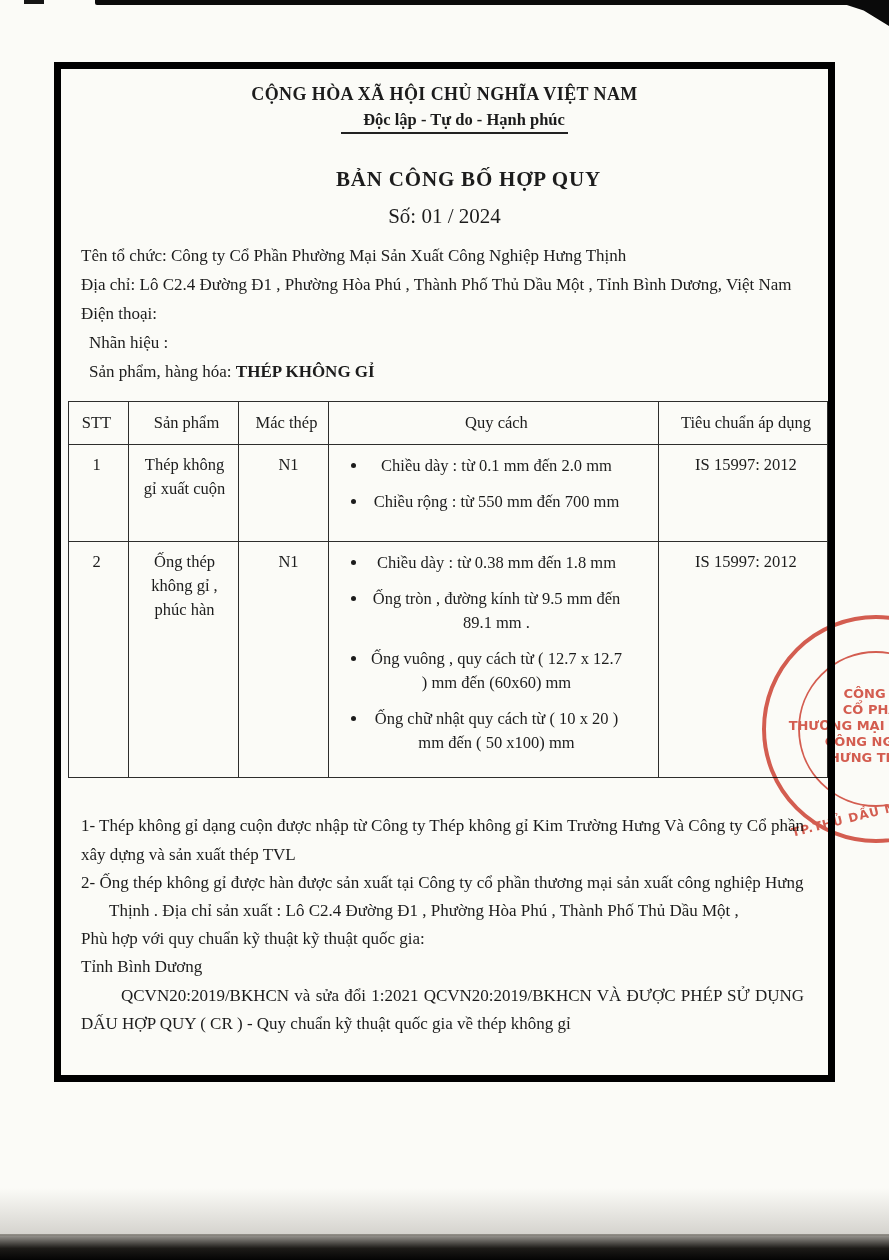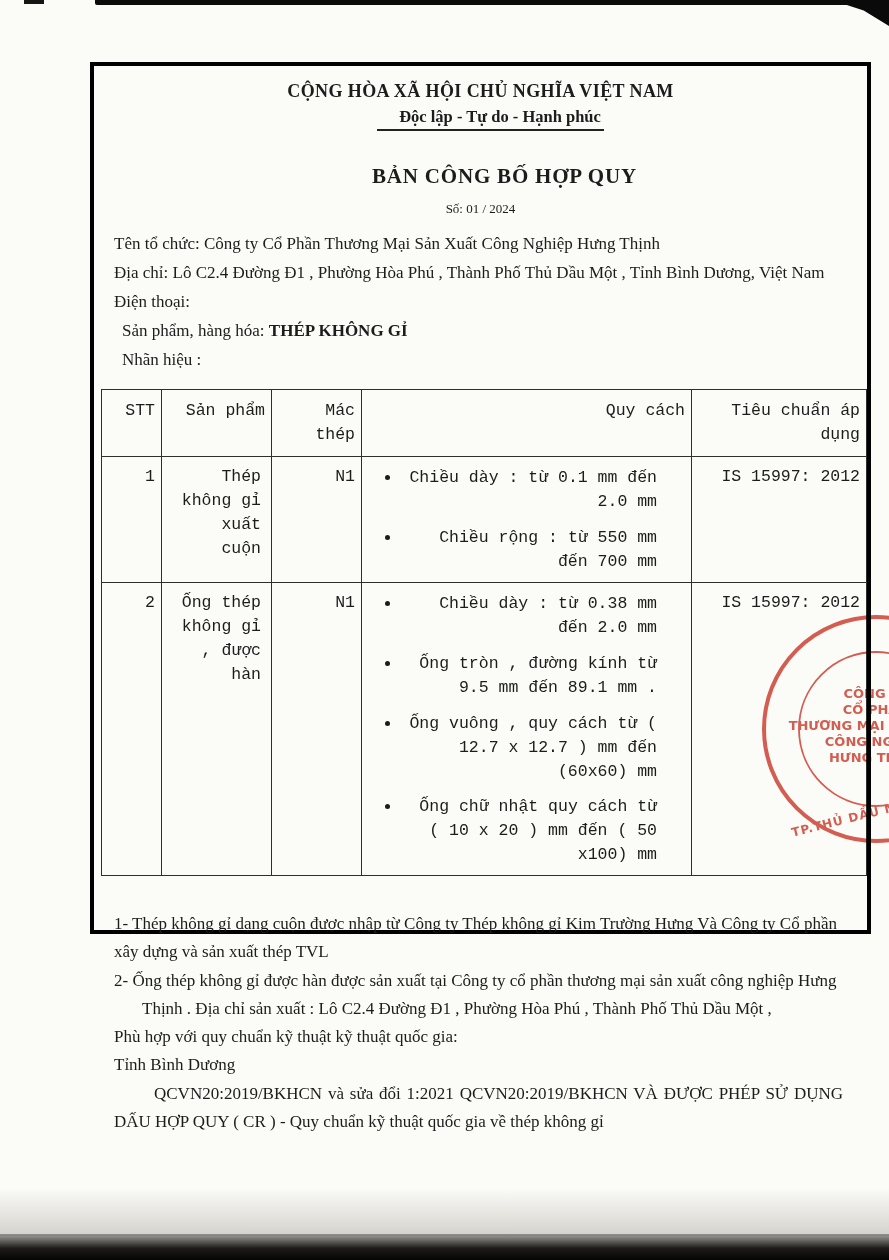--- a/index.html
+++ b/index.html
@@ -15,44 +15,44 @@
   .artifact-top-left { top:0; left:24px; width:20px; height:4px; background:#151515; }
   .artifact-corner { top:0; right:0; width:46px; height:26px; background:#0a0a0a;
     clip-path:polygon(0 0,100% 0,100% 100%,45% 40%,0 14%); }
   .bottom-smear { bottom:24px; left:0; width:100%; height:48px;
     background:linear-gradient(to bottom, rgba(128,122,114,0) 0%, rgba(128,122,114,0.32) 100%); }
   .bottom-band { bottom:0; left:0; width:100%; height:26px;
     background:linear-gradient(to bottom, rgba(95,90,82,0.55) 0%, #1d1b18 55%, #040404 100%); }
 
   
   .frame {
-    position:absolute; left:54px; top:62px; width:781px; height:872px;
-    border:4px solid #000000; box-sizing:border-box; background:transparent;margin-left:36px;
+    position:absolute; left:54px; top:62px; width:781px; height:1020px;
+    border:7px solid #000000; box-sizing:border-box; background:transparent;
   }
 
   .nat-title { margin-top:15px; text-align:center; font-weight:bold; font-size:18px; letter-spacing:0.4px; }
   .motto-wrap { text-align:center; margin-top:5px;padding-left:20px; }
   .motto { display:inline-block; font-weight:bold; font-size:16.5px;
     border-bottom:2px solid #222; padding:0 3px 2px 22px; }
 
   .doc-title { margin:33px 0 0; text-align:center; font-weight:bold; font-size:21px; letter-spacing:0.8px;padding-left:48px; }
-  .doc-number { margin-top:12px; text-align:center; font-size:13px; }
+  .doc-number { margin-top:12px; text-align:center; font-size:21px; }
 
   .info { margin:13px 26px 0 20px; font-size:17px; line-height:1.7; }
   .info p { margin:0; }
   .info .indent { padding-left:8px; }
 
   table.spec {
     margin:15px 0 0 7px; width:calc(100% - 7px);
     border-collapse:collapse; font-size:16.5px; table-layout:fixed;
   }
   table.spec th, table.spec td {
     border:1.6px solid #2e2e2c; vertical-align:top;
-    padding:8px 6px 8px 12px; font-weight:normal; text-align:right; line-height:1.45;
-    box-sizing:border-box; overflow:hidden;font-family:Liberation Mono, monospace;
+    padding:8px 6px 8px 12px; font-weight:normal; text-align:center; line-height:1.45;
+    box-sizing:border-box; overflow:hidden;
   }
   table.spec thead th { padding-top:9px; padding-bottom:9px; }
   .c-stt { text-align:center; padding-left:2px !important; }
   .c-mac { padding-left:16px !important; }
   .cell-product { text-align:justify; padding-right:10px !important; }
   tr.row-1 { height:97px; }
   tr.row-2 { height:236px; }
   ul.specs { margin:1px 28px 0 27px; padding:0; list-style:disc; }
   ul.specs li { margin:0 0 12px 0; padding-left:1px; }
   ul.specs li:last-child { margin-bottom:0; }
@@ -84,25 +84,25 @@
 
     <div class="nat-title">CỘNG HÒA XÃ HỘI CHỦ NGHĨA VIỆT NAM</div>
     <div class="motto-wrap">
       <span class="motto">Độc lập - Tự do - Hạnh phúc</span>
     </div>
 
     <div class="doc-title">BẢN CÔNG BỐ HỢP QUY</div>
     <div class="doc-number">Số: 01 / 2024</div>
 
     <div class="info">
-      <p>Tên tổ chức: Công ty Cổ Phần Thương Mại Sản Xuất Công Nghiệp Hưng Thịnh</p>
+      <p>Tên tổ chức: Công ty Cổ Phần Phường Mại Sản Xuất Công Nghiệp Hưng Thịnh</p>
       <p>Địa chỉ: Lô C2.4 Đường Đ1 , Phường Hòa Phú , Thành Phố Thủ Dầu Một , Tỉnh Bình Dương, Việt Nam</p>
       <p>Điện thoại:</p>
+      <p class="indent">Nhãn hiệu :</p>
       <p class="indent"><span>Sản phẩm, hàng hóa: </span><strong>THÉP KHÔNG GỈ</strong></p>
-      <p class="indent">Nhãn hiệu :</p>
     </div>
 
     <table class="spec">
       <colgroup>
         <col style="width:60px">
           <col style="width:110px">
           <col style="width:90px">
           <col style="width:330px">
           <col>
       </colgroup>
@@ -123,25 +123,25 @@
           <td>
             <ul class="specs">
               <li>Chiều dày : từ 0.1 mm đến 2.0 mm</li>
               <li>Chiều rộng : từ 550 mm đến 700 mm</li>
             </ul>
           </td>
           <td>IS 15997: 2012</td>
         </tr>
         <tr class="row-2">
           <td class="c-stt">2</td>
-          <td class="cell-product">Ống thép không gỉ , được hàn</td>
+          <td class="cell-product">Ống thép không gỉ , phúc hàn</td>
           <td class="c-mac">N1</td>
           <td>
             <ul class="specs">
-              <li>Chiều dày : từ 0.38 mm đến 2.0 mm</li>
+              <li>Chiều dày : từ 0.38 mm đến 1.8 mm</li>
               <li>Ống tròn , đường kính từ 9.5 mm đến 89.1 mm .</li>
               <li>Ống vuông , quy cách từ ( 12.7 x 12.7 ) mm đến (60x60) mm</li>
               <li>Ống chữ nhật quy cách từ ( 10 x 20 ) mm đến ( 50 x100) mm</li>
             </ul>
           </td>
           <td>IS 15997: 2012</td>
         </tr>
       </tbody>
     </table>
 

